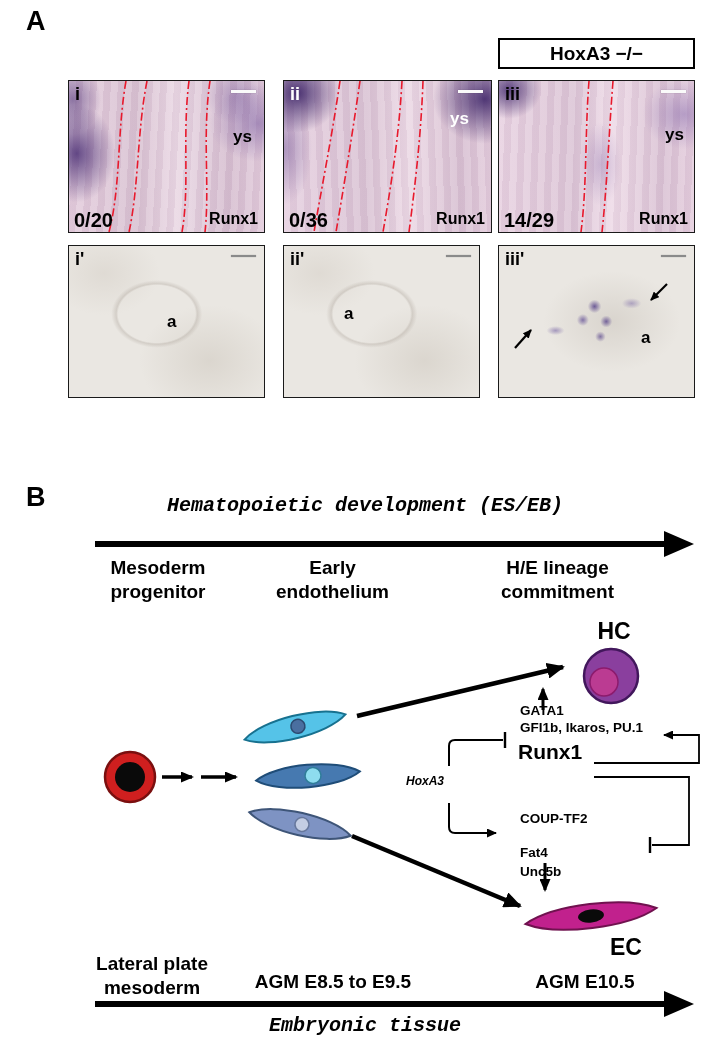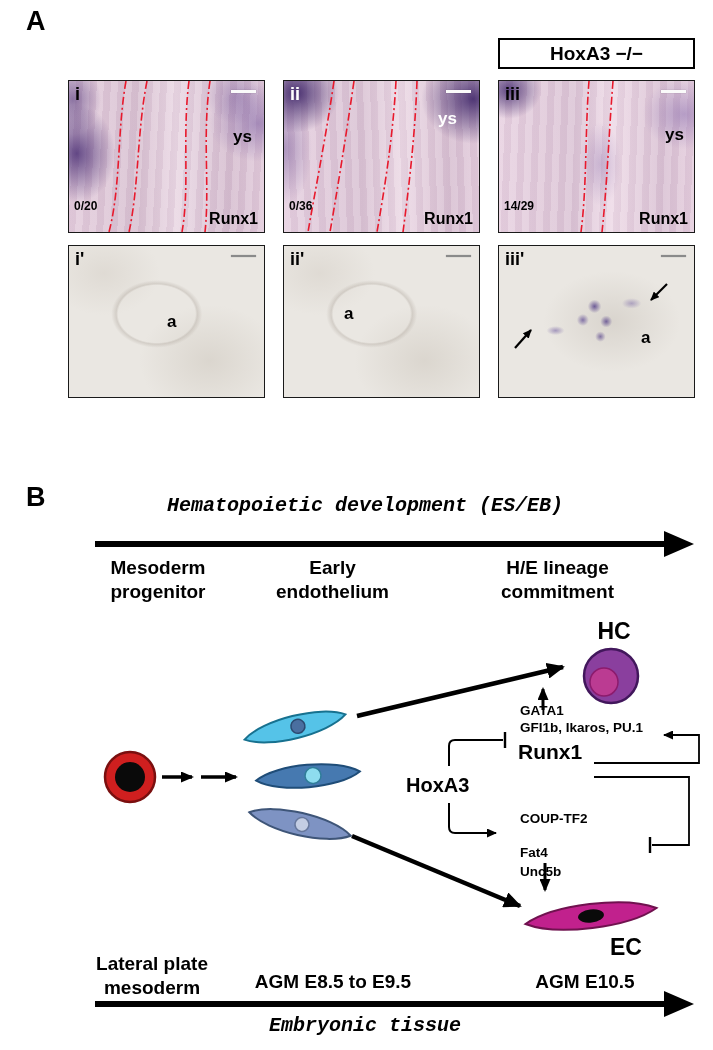--- a/index.html
+++ b/index.html
@@ -10,41 +10,41 @@
   .col{position:absolute;top:0;width:197px;height:400px;}
   .geno{position:absolute;top:38px;left:0;width:193px;height:27px;border:2px solid #000;
         background:#fff;font-weight:bold;font-size:19px;text-align:center;line-height:27px;}
   .micro{position:absolute;left:0;width:195px;height:151px;border:1px solid #1a1a1a;overflow:hidden;}
   .micro.top{top:80px;}
   .micro.bot{top:245px;}
   svg.fill{position:absolute;left:0;top:0;width:100%;height:100%;}
   .lbl{position:absolute;font-weight:bold;}
   .roman{left:6px;top:3px;font-size:18px;}
   .ys{right:12px;top:46px;font-size:17px;}
-  .count{left:5px;bottom:19px;font-size:12px;}
+  .count{left:5px;bottom:0;font-size:20px;}
   .gene{right:6px;bottom:4px;font-size:16px;}
   .aorta{font-size:17px;}
   .scalebar{position:absolute;top:9px;right:8px;width:25px;height:3px;background:#fafafa;
             box-shadow:0 0 1px rgba(0,0,0,.45);}
   .scalebar.dark{background:#8a8a8a;height:2px;}
   .redline{fill:none;stroke-width:1.6;stroke-dasharray:8 3 2 3;}
   
   .m1{background:
       radial-gradient(55px 70px at 4% 48%, rgba(64,36,110,.78), rgba(64,36,110,0) 70%),
       radial-gradient(40px 50px at 2% 12%, rgba(64,36,110,.55), rgba(64,36,110,0) 70%),
       radial-gradient(70px 55px at 97% 28%, rgba(100,70,150,.45), rgba(100,70,150,0) 70%),
       radial-gradient(45px 40px at 86% 10%, rgba(90,60,140,.35), rgba(90,60,140,0) 70%),
       repeating-linear-gradient(93deg, rgba(255,255,255,.12) 0 7px, rgba(120,80,120,.06) 7px 14px),
       linear-gradient(90deg,#e4cddd,#d9c2d2 35%,#ead8e4 55%,#d6bed0 82%,#e2cbdb);}
   .m2{background:
       radial-gradient(60px 55px at 6% 8%, rgba(55,30,100,.9), rgba(55,30,100,0) 72%),
       radial-gradient(72px 62px at 97% 12%, rgba(55,30,100,.85), rgba(55,30,100,0) 72%),
       radial-gradient(40px 80px at 0% 45%, rgba(80,50,130,.4), rgba(80,50,130,0) 70%),
       repeating-linear-gradient(88deg, rgba(255,255,255,.12) 0 7px, rgba(120,80,120,.06) 7px 14px),
-      linear-gradient(90deg,#e6d0e0,#dac3d4 40%,#ecd9e5 60%,#d8c0d2 85%,#e3ccdc);}
+      linear-gradient(90deg,#e6d0e0,#dac3d4 40%,#ecd9e5 60%,#d8c0d2 85%,#e3ccdc); padding-left: 12px;}
   .m3{background:
       radial-gradient(45px 40px at 5% 6%, rgba(60,35,105,.8), rgba(60,35,105,0) 72%),
       radial-gradient(60px 50px at 95% 22%, rgba(110,80,160,.4), rgba(110,80,160,0) 70%),
       radial-gradient(30px 60px at 52% 55%, rgba(100,70,150,.25), rgba(100,70,150,0) 70%),
       repeating-linear-gradient(92deg, rgba(255,255,255,.12) 0 7px, rgba(120,80,120,.06) 7px 14px),
       linear-gradient(90deg,#e8d2e1,#dcc5d6 38%,#eedbe7 58%,#dac2d4 84%,#e5cede);}
   
   .b1,.b2{background:
       radial-gradient(70px 52px at 45% 45%, rgba(0,0,0,0) 55%, rgba(160,150,140,.3) 58%, rgba(160,150,140,0) 65%),
       radial-gradient(100px 80px at 72% 76%, rgba(190,182,170,.35), rgba(190,182,170,0) 70%),
@@ -60,21 +60,21 @@
       radial-gradient(95px 70px at 58% 50%, rgba(185,177,167,.35), rgba(185,177,167,0) 72%),
       #eae7e2;}
   
   .overlay{position:absolute;left:0;top:0;}
   .bt{position:absolute;font-weight:bold;}
   .axis-title{font-size:20px;font-style:italic;text-align:center;font-family:Liberation Mono, monospace;}
   .stage{font-size:19px;text-align:center;white-space:pre-line;line-height:1.25;}
   .gene-sm{font-size:13.5px;}
   .gene-lg{font-size:21px;}
   .cell-label{font-size:23px;}
-  .hoxa3{font-size:20px;}
+  .hoxa3{font-size:12px;font-style:italic;}
 </style>
 </head>
 <body>
 
 <div class="canvas">
 
   <div>
     <div class="panel-letter" style="left:26px;top:6px">A</div>
 
     <div class="col" style="left:68px">

